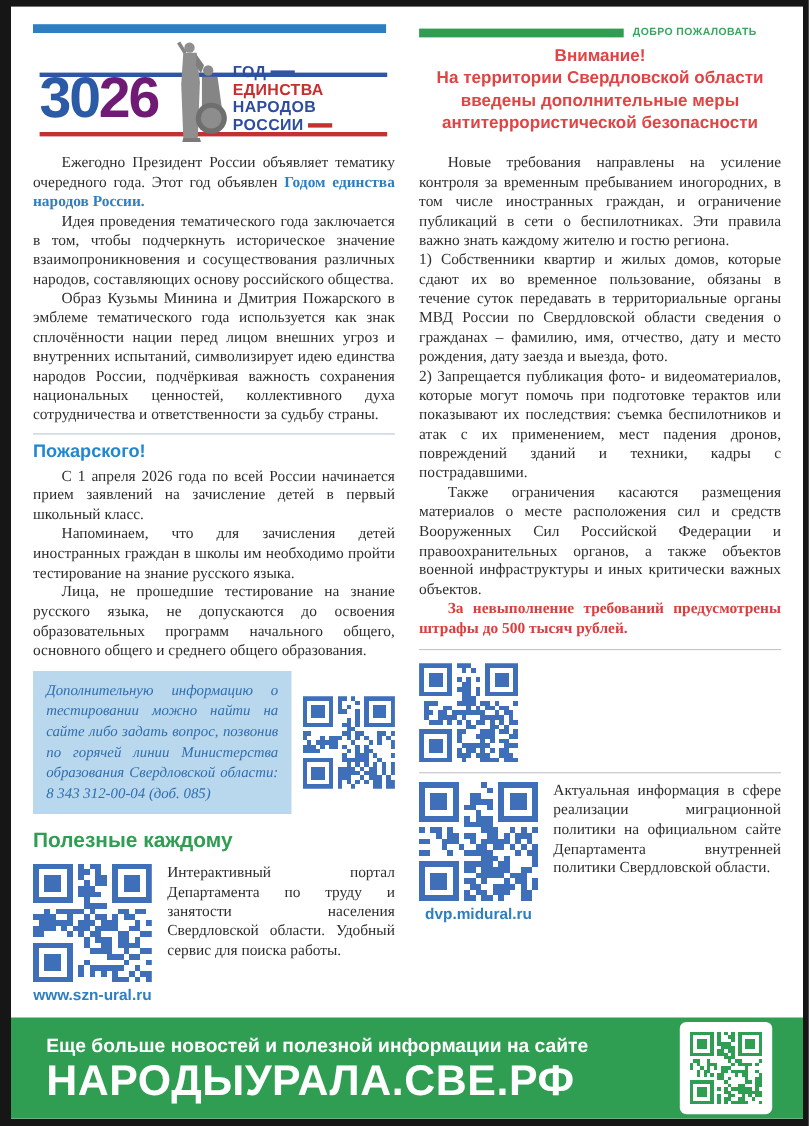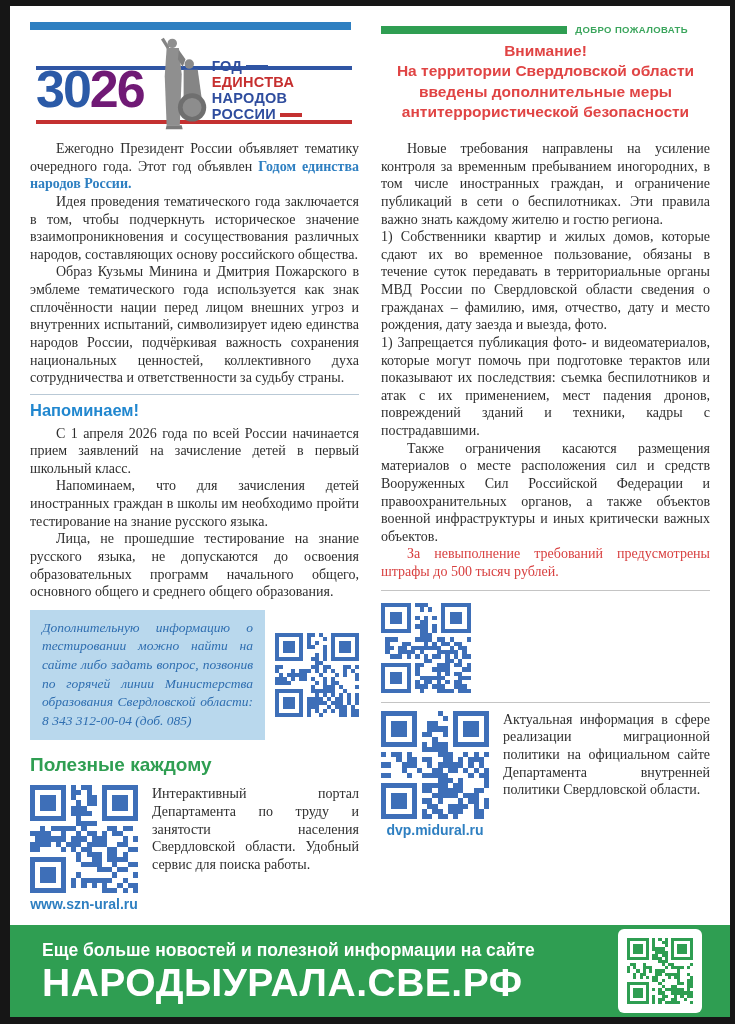--- a/index.html
+++ b/index.html
@@ -44,21 +44,21 @@
   
   .content{display:flex;gap:22px;padding:2px 6px 0 8px;flex:1 1 auto;min-height:0;}
   .col{flex:1;min-width:0;color:#2e2e2e;font-size:14px;line-height:1.26;}
   .col p{margin:0;text-align:justify;}
   .col p.ind{text-indent:26px;}
   .divider-blue{border:none;border-top:1px solid #b9c9d6;margin:7px 0 5px 0;}
   .divider-gray{border:none;border-top:1px solid #c4c4c4;margin:9px 0 8px 0;}
   .reminder-heading{font-family:"Liberation Sans",sans-serif;font-weight:bold;
                     color:#2187cf;font-size:16.5px;margin:0 0 4px 0;}
   .highlight-blue{color:#2e7fc1;font-weight:bold;}
-  .fine-warning{color:#d84040;font-weight:normal;text-indent:26px;}
+  .fine-warning{color:#d84040;font-weight:bold;text-indent:26px;}
 
   
   .info-row{display:flex;align-items:center;gap:10px;margin-top:9px;}
   .info-box{background:#b9d8ed;flex:1;box-sizing:border-box;padding:9px 12px;
             color:#2f6eb0;font-style:italic;font-size:13.5px;line-height:1.38;
             text-align:justify;}
   .info-row .qr{flex:0 0 auto;}
 
   
   .qr{display:block;}
@@ -141,21 +141,21 @@
       </div>
     </div>
 
     <div class="content">
 
       <div class="col">
         <p class="ind"><span>Ежегодно Президент России объявляет тематику очередного года. Этот год объявлен </span><span class="highlight-blue">Годом единства народов России.</span></p>
         <p class="ind">Идея проведения тематического года заключается в том, чтобы подчеркнуть историческое значение взаимопроникновения и сосуществования различных народов, составляющих основу российского общества.</p>
         <p class="ind">Образ Кузьмы Минина и Дмитрия Пожарского в эмблеме тематического года используется как знак сплочённости нации перед лицом внешних угроз и внутренних испытаний, символизирует идею единства народов России, подчёркивая важность сохранения национальных ценностей, коллективного духа сотрудничества и ответственности за судьбу страны.</p>
         <hr class="divider-blue">
-        <div class="reminder-heading">Напоминаем!</div>
+        <div class="reminder-heading">Пожарского!</div>
         <p class="ind">С 1 апреля 2026 года по всей России начинается прием заявлений на зачисление детей в первый школьный класс.</p>
         <p class="ind">Напоминаем, что для зачисления детей иностранных граждан в школы им необходимо пройти тестирование на знание русского языка.</p>
         <p class="ind">Лица, не прошедшие тестирование на знание русского языка, не допускаются до освоения образовательных программ начального общего, основного общего и среднего общего образования.</p>
         <div class="info-row">
           <div class="info-box">Дополнительную информацию о тестировании можно найти на сайте либо задать вопрос, позвонив по горячей линии Министерства образования Свердловской области: 8 343 312-00-04 (доб. 085)</div>
           <div class="qr qr-blue qr-84">
               <svg viewBox="0 0 84 84" shape-rendering="crispEdges">
                 <rect width="84" height="84" fill="#fff"></rect>
                 <rect x="32" y="0" width="4" height="4" fill="currentColor"></rect>
                 <rect x="36" y="0" width="4" height="4" fill="currentColor"></rect>
@@ -446,21 +446,21 @@
               </div>
             <span class="link-url">www.szn-ural.ru</span>
           </div>
           <p class="link-desc">Интерактивный портал Департамента по труду и занятости населения Свердловской области. Удобный сервис для поиска работы.</p>
         </div>
       </div>
 
       <div class="col">
         <p class="ind">Новые требования направлены на усиление контроля за временным пребыванием иногородних, в том числе иностранных граждан, и ограничение публикаций в сети о беспилотниках. Эти правила важно знать каждому жителю и гостю региона.</p>
         <p>1) Собственники квартир и жилых домов, которые сдают их во временное пользование, обязаны в течение суток передавать в территориальные органы МВД России по Свердловской области сведения о гражданах – фамилию, имя, отчество, дату и место рождения, дату заезда и выезда, фото.</p>
-        <p>1) Запрещается публикация фото- и видеоматериалов, которые могут помочь при подготовке терактов или показывают их последствия: съемка беспилотников и атак с их применением, мест падения дронов, повреждений зданий и техники, кадры с пострадавшими.</p>
+        <p>2) Запрещается публикация фото- и видеоматериалов, которые могут помочь при подготовке терактов или показывают их последствия: съемка беспилотников и атак с их применением, мест падения дронов, повреждений зданий и техники, кадры с пострадавшими.</p>
         <p class="ind">Также ограничения касаются размещения материалов о месте расположения сил и средств Вооруженных Сил Российской Федерации и правоохранительных органов, а также объектов военной инфраструктуры и иных критически важных объектов.</p>
         <p class="fine-warning">За невыполнение требований предусмотрены штрафы до 500 тысяч рублей.</p>
         <hr class="divider-gray">
         <div class="handbook-row">
           <div class="qr qr-blue qr-90">
               <svg viewBox="0 0 84 84" shape-rendering="crispEdges">
                 <rect width="84" height="84" fill="#fff"></rect>
                 <rect x="32" y="0" width="4" height="4" fill="currentColor"></rect>
                 <rect x="36" y="0" width="4" height="4" fill="currentColor"></rect>
                 <rect x="40" y="0" width="4" height="4" fill="currentColor"></rect>

